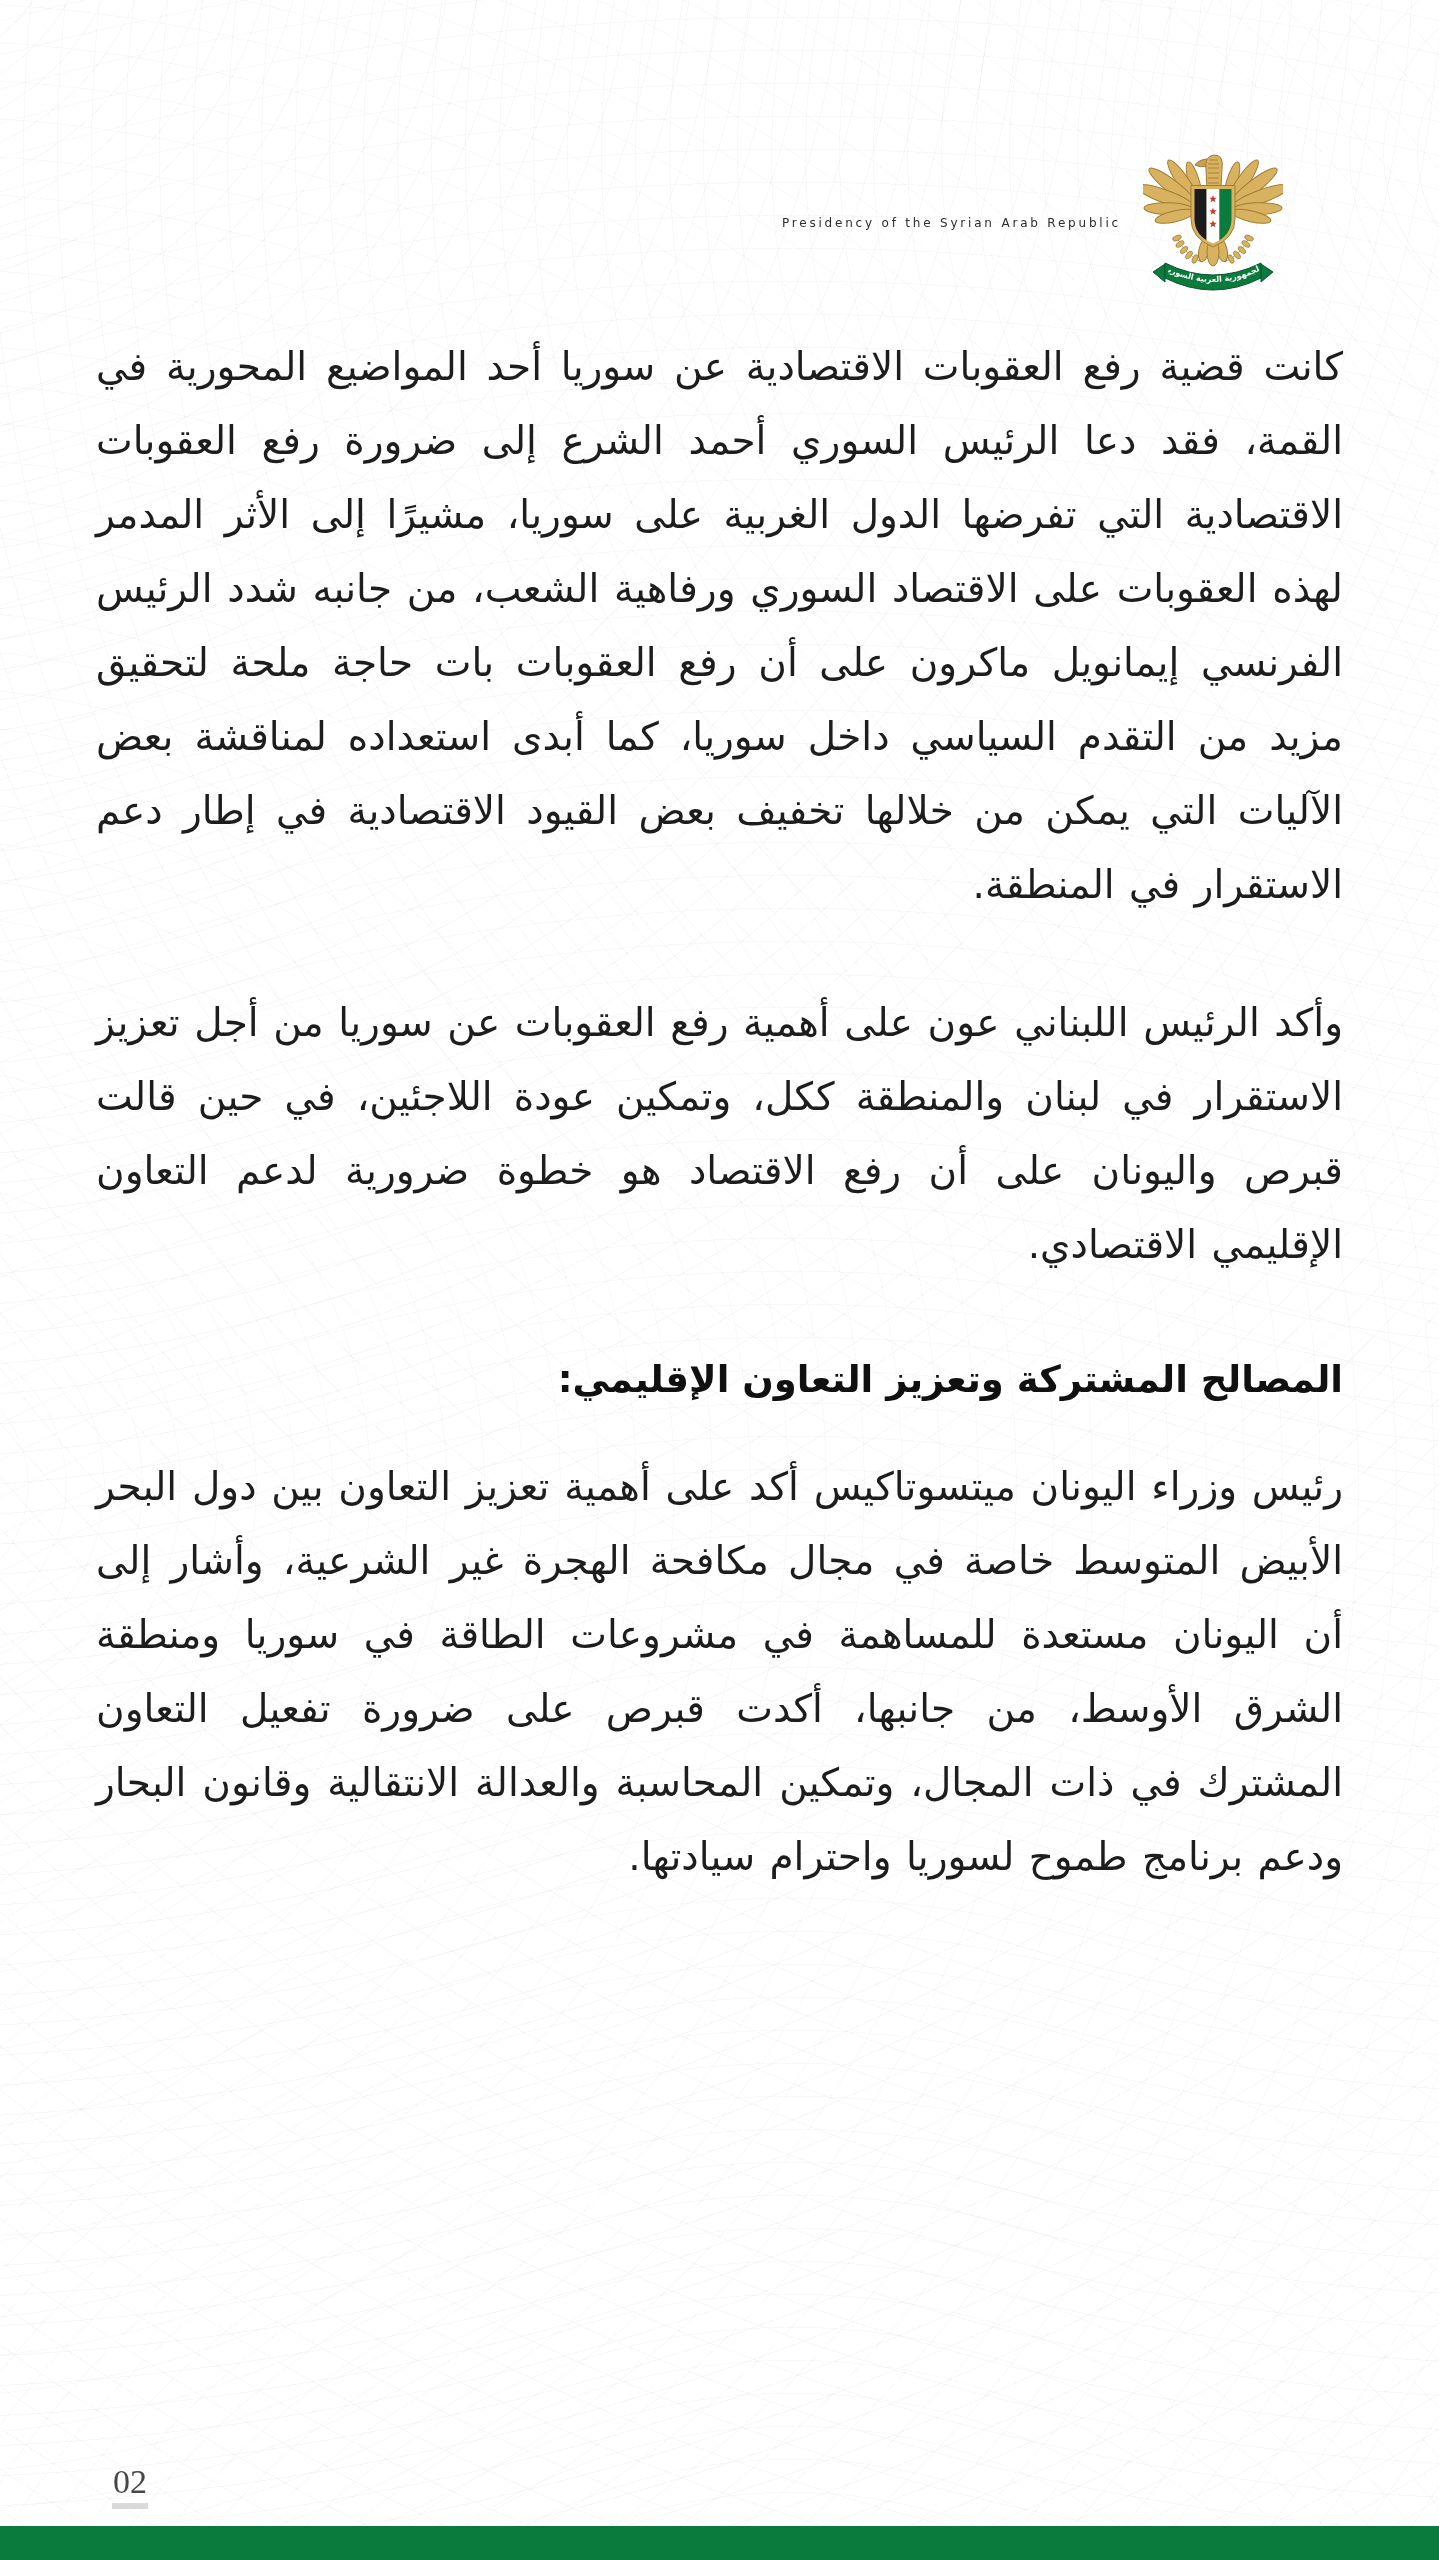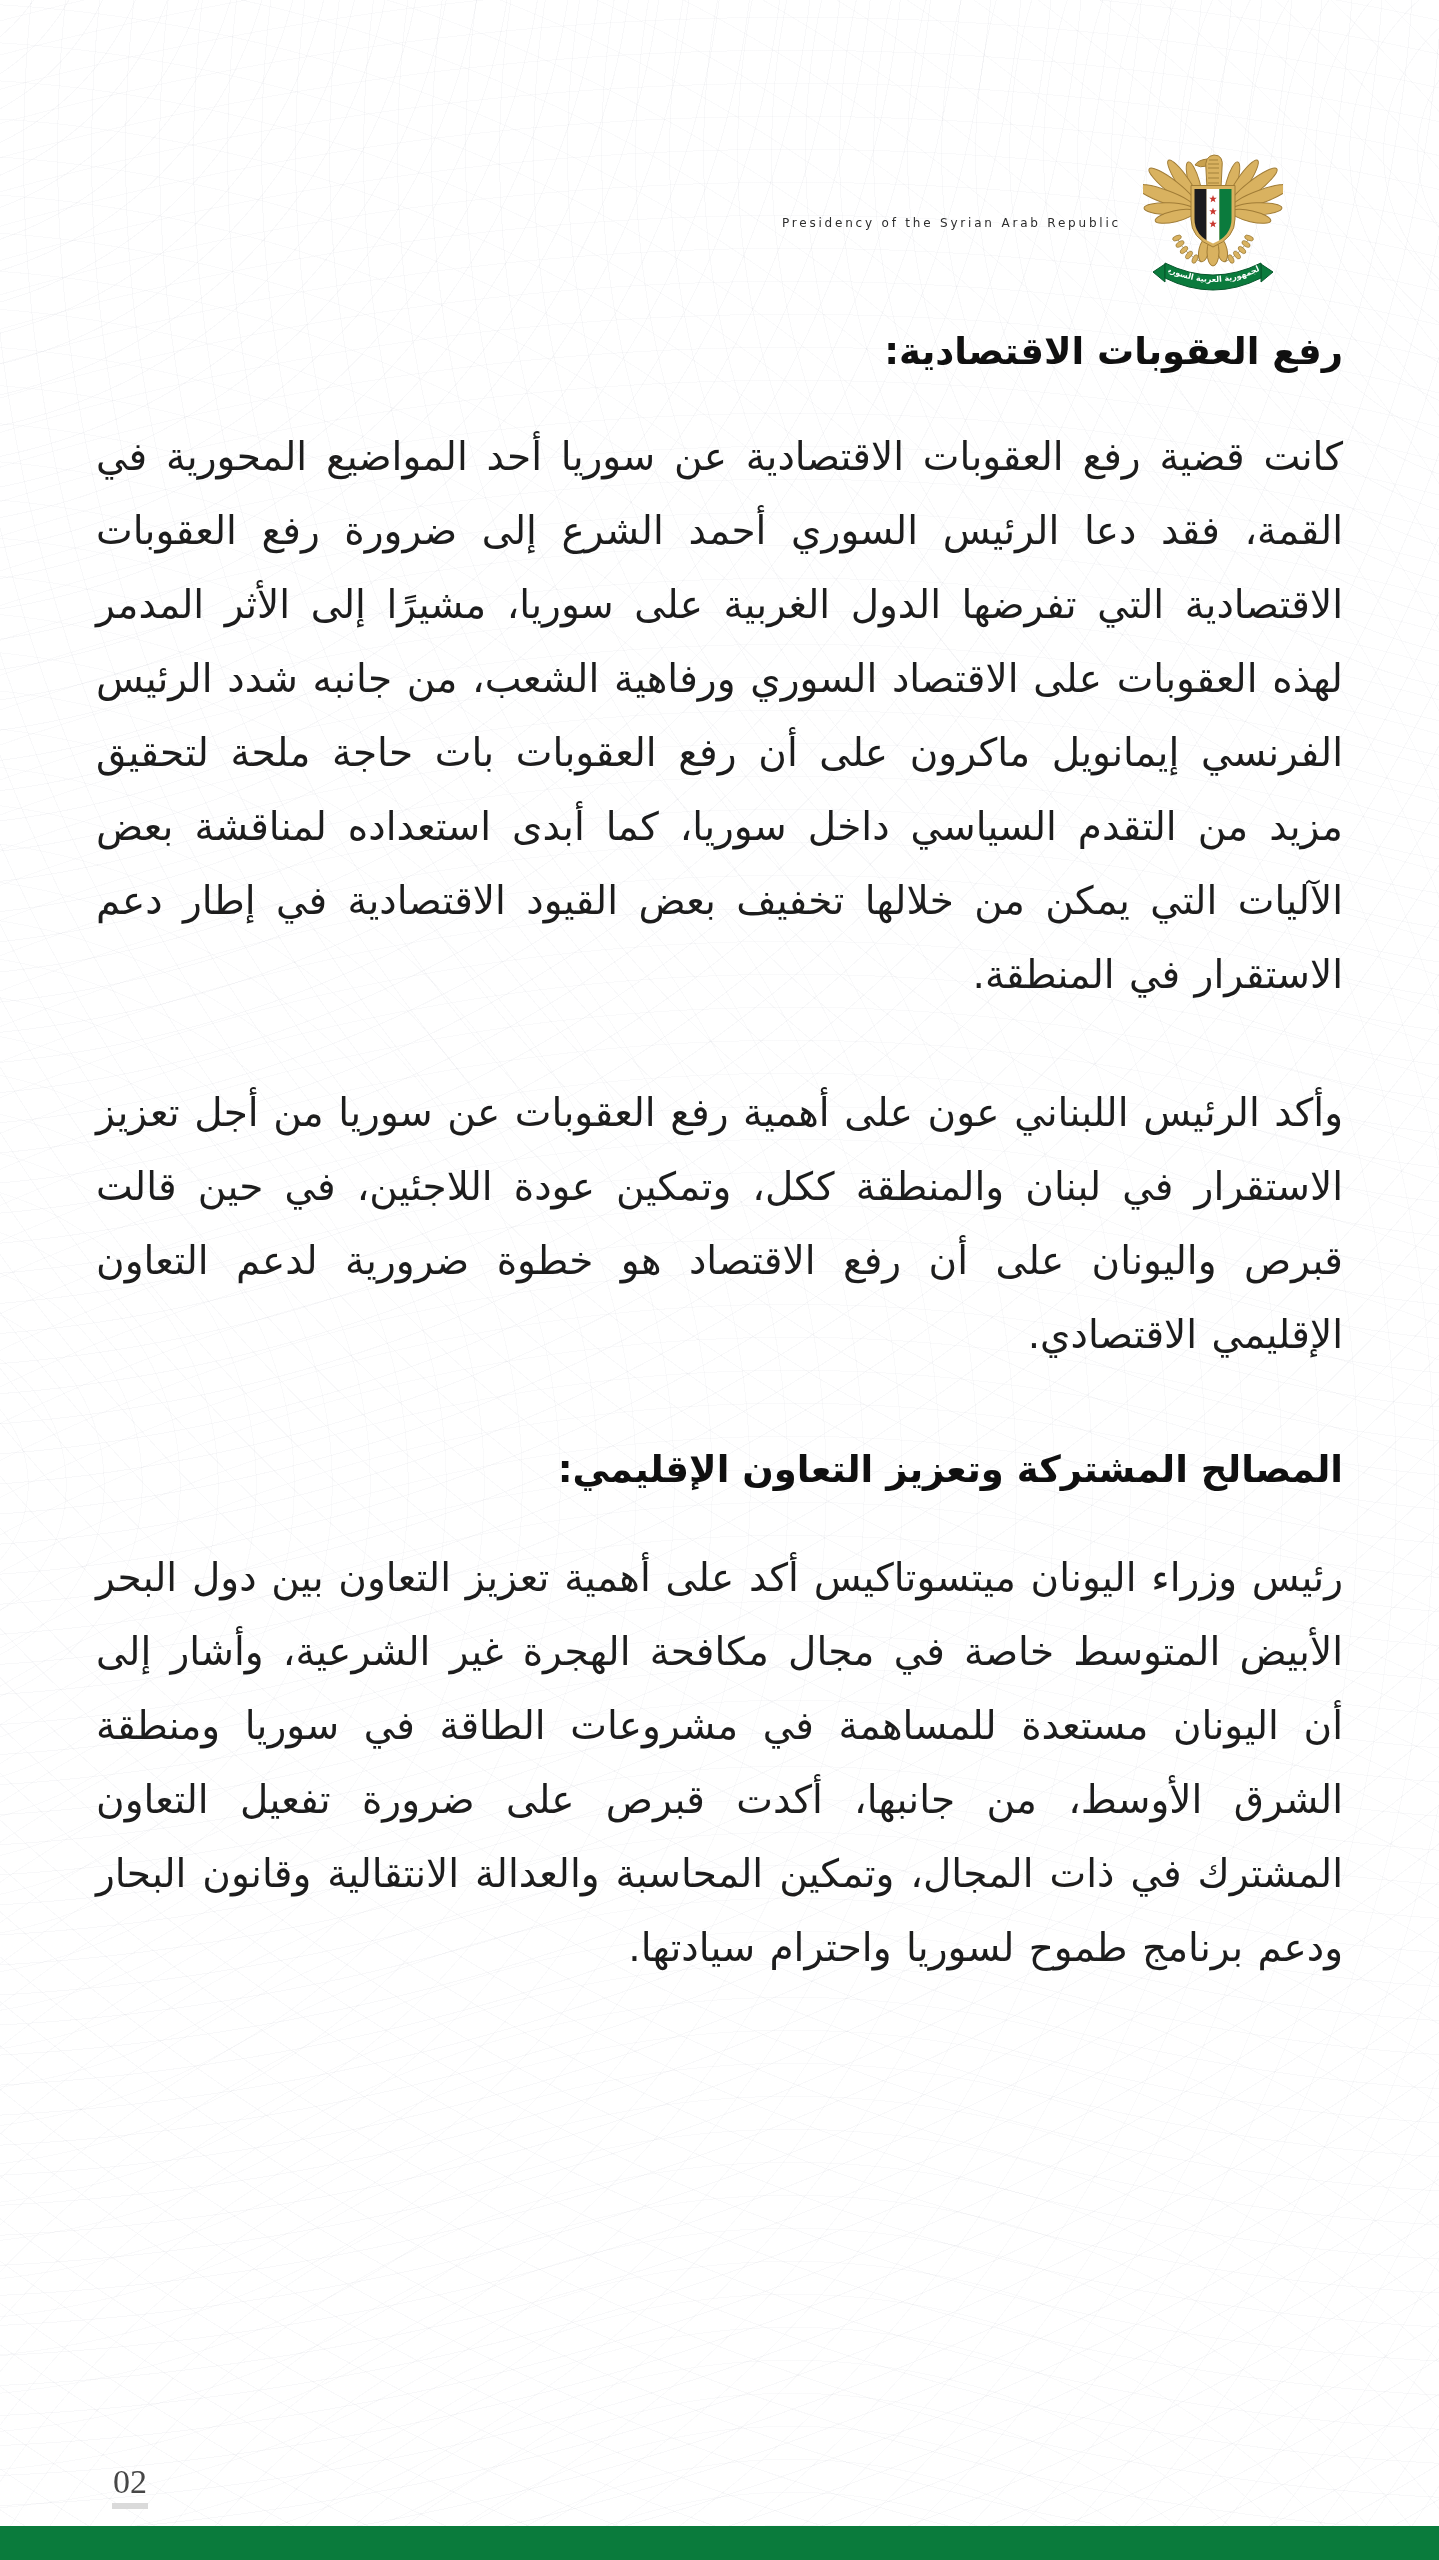--- a/index.html
+++ b/index.html
@@ -119,21 +119,20 @@
       </text>
     </svg>
 
     <div class="titles">
       <div class="title-en">Presidency of the Syrian Arab Republic</div>
     </div>
   </div>
 
   <div class="content">
 
-    <h2>رفع العقوبات الاقتصادية:</h2>
 
     <p>كانت قضية رفع العقوبات الاقتصادية عن سوريا أحد المواضيع المحورية في القمة، فقد دعا الرئيس السوري أحمد الشرع إلى ضرورة رفع العقوبات الاقتصادية التي تفرضها الدول الغربية على سوريا، مشيرًا إلى الأثر المدمر لهذه العقوبات على الاقتصاد السوري ورفاهية الشعب، من جانبه شدد الرئيس الفرنسي إيمانويل ماكرون على أن رفع العقوبات بات حاجة ملحة لتحقيق مزيد من التقدم السياسي داخل سوريا، كما أبدى استعداده لمناقشة بعض الآليات التي يمكن من خلالها تخفيف بعض القيود الاقتصادية في إطار دعم الاستقرار في المنطقة.</p>
 
     <p class="gap-lg">وأكد الرئيس اللبناني عون على أهمية رفع العقوبات عن سوريا من أجل تعزيز الاستقرار في لبنان والمنطقة ككل، وتمكين عودة اللاجئين، في حين قالت قبرص واليونان على أن رفع الاقتصاد هو خطوة ضرورية لدعم التعاون الإقليمي الاقتصادي.</p>
 
     <h2 class="h-later">المصالح المشتركة وتعزيز التعاون الإقليمي:</h2>
 
 
     <p class="gap-none">رئيس وزراء اليونان ميتسوتاكيس أكد على أهمية تعزيز التعاون بين دول البحر الأبيض المتوسط خاصة في مجال مكافحة الهجرة غير الشرعية، وأشار إلى أن اليونان مستعدة للمساهمة في مشروعات الطاقة في سوريا ومنطقة الشرق الأوسط، من جانبها، أكدت قبرص على ضرورة تفعيل التعاون المشترك في ذات المجال، وتمكين المحاسبة والعدالة الانتقالية وقانون البحار ودعم برنامج طموح لسوريا واحترام سيادتها.</p>
   </div>

